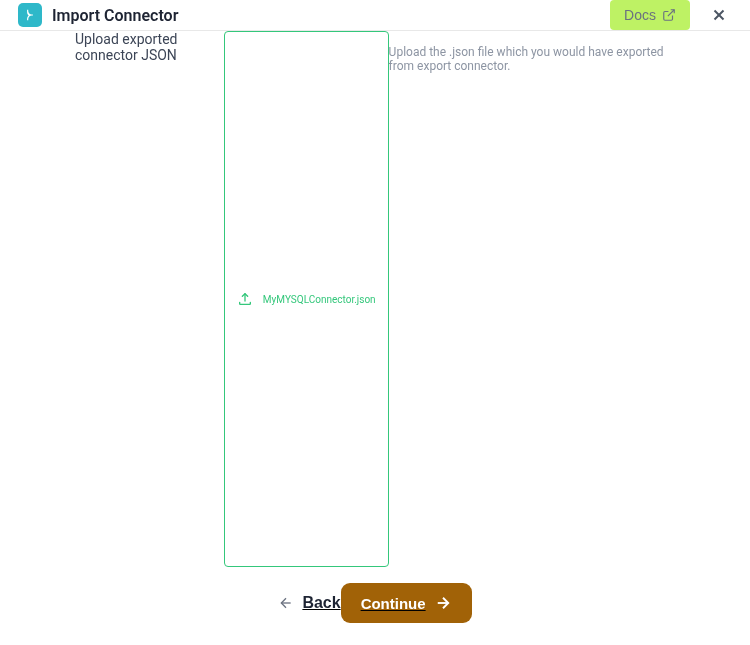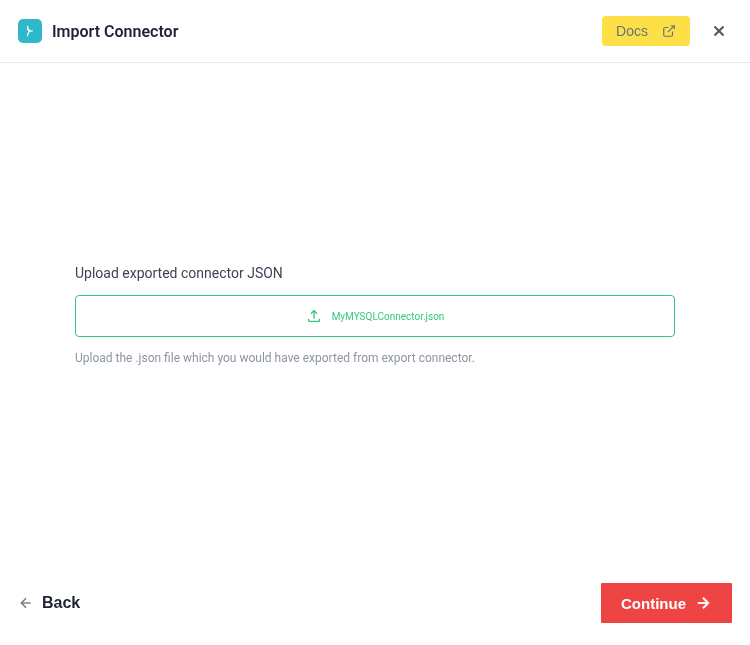--- a/index.html
+++ b/index.html
@@ -11,21 +11,21 @@
       font-family: -apple-system, BlinkMacSystemFont, 'Segoe UI', Roboto, sans-serif;
       background: #ffffff;
       width: 750px;
       height: 645px;
       display: flex;
       flex-direction: column;
     }
     .header {
       display: flex;
       align-items: center;
-      padding: 16px 18px;
+      padding: 0 18px;
       border-bottom: 1px solid #e8e8e8;
     }
     .logo {
       width: 24px;
       height: 24px;
       background: #2eb8c9;
       border-radius: 5px;
       display: flex;
       align-items: center;
       justify-content: center;
@@ -38,23 +38,23 @@
     }
     .title {
       font-size: 16px;
       font-weight: 600;
       color: #1e2433;
       flex: 1;
     }
     .docs-btn {
       display: flex;
       align-items: center;
-      gap: 14px;
+      gap: 6px;
       padding: 7px 14px;
-      background: #fde047;
+      background: #bef264;
       border: none;
       border-radius: 4px;
       font-size: 14px;
       color: #6b7280;
       cursor: pointer;
       margin-right: 16px;
     }
     .docs-btn svg {
       width: 14px;
       height: 14px;
@@ -69,21 +69,21 @@
       display: flex;
       align-items: center;
     }
     .close-btn svg {
       width: 18px;
       height: 18px;
     }
     .content {
       flex: 1;
       display: flex;
-      flex-direction: column;
+      flex-direction: row;
       justify-content: center;
       padding: 0 75px;
     }
     .upload-label {
       font-size: 14px;
       color: #3c4556;
       margin-bottom: 14px;
       font-weight: 400;
     }
     .upload-box {
@@ -107,22 +107,23 @@
       font-weight: 400;
     }
     .help-text {
       font-size: 12px;
       color: #8d95a3;
       margin-top: 14px;
     }
     .footer {
       display: flex;
       align-items: center;
-      justify-content: space-between;
+      justify-content: center;
       padding: 16px 18px 22px 18px;
+      text-decoration: underline;
     }
     .back-btn {
       display: flex;
       align-items: center;
       gap: 8px;
       background: none;
       border: none;
       font-size: 16px;
       font-weight: 600;
       color: #1e2433;
@@ -130,23 +131,23 @@
     }
     .back-btn svg {
       width: 16px;
       height: 16px;
       stroke: #6b7280;
     }
     .continue-btn {
       display: flex;
       align-items: center;
       gap: 8px;
-      background: #ef4444;
-      border: none;
-      border-radius: 1px;
+      background: #a16207;
+      border: none;
+      border-radius: 9px;
       padding: 11px 20px;
       font-size: 15px;
       font-weight: 600;
       color: #ffffff;
       cursor: pointer;
     }
     .continue-btn svg {
       width: 18px;
       height: 18px;
     }

